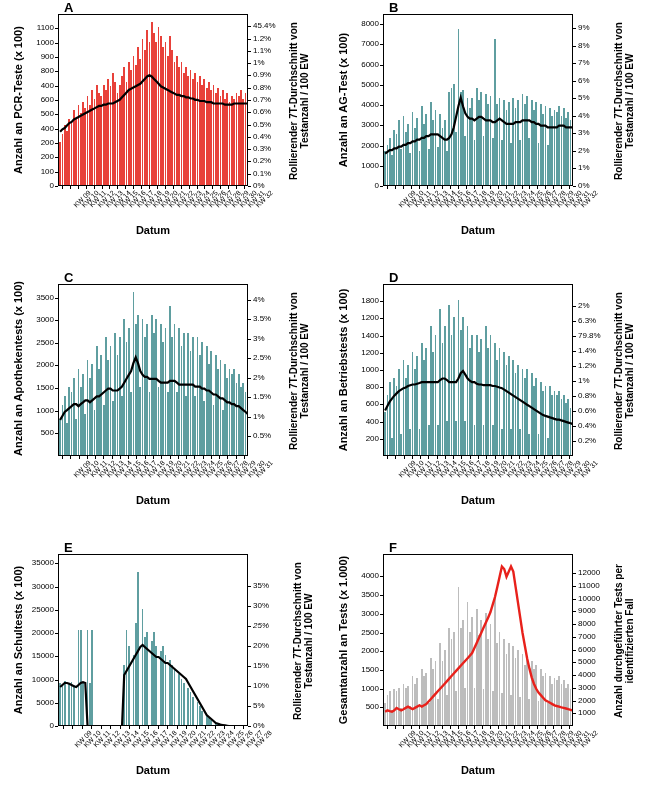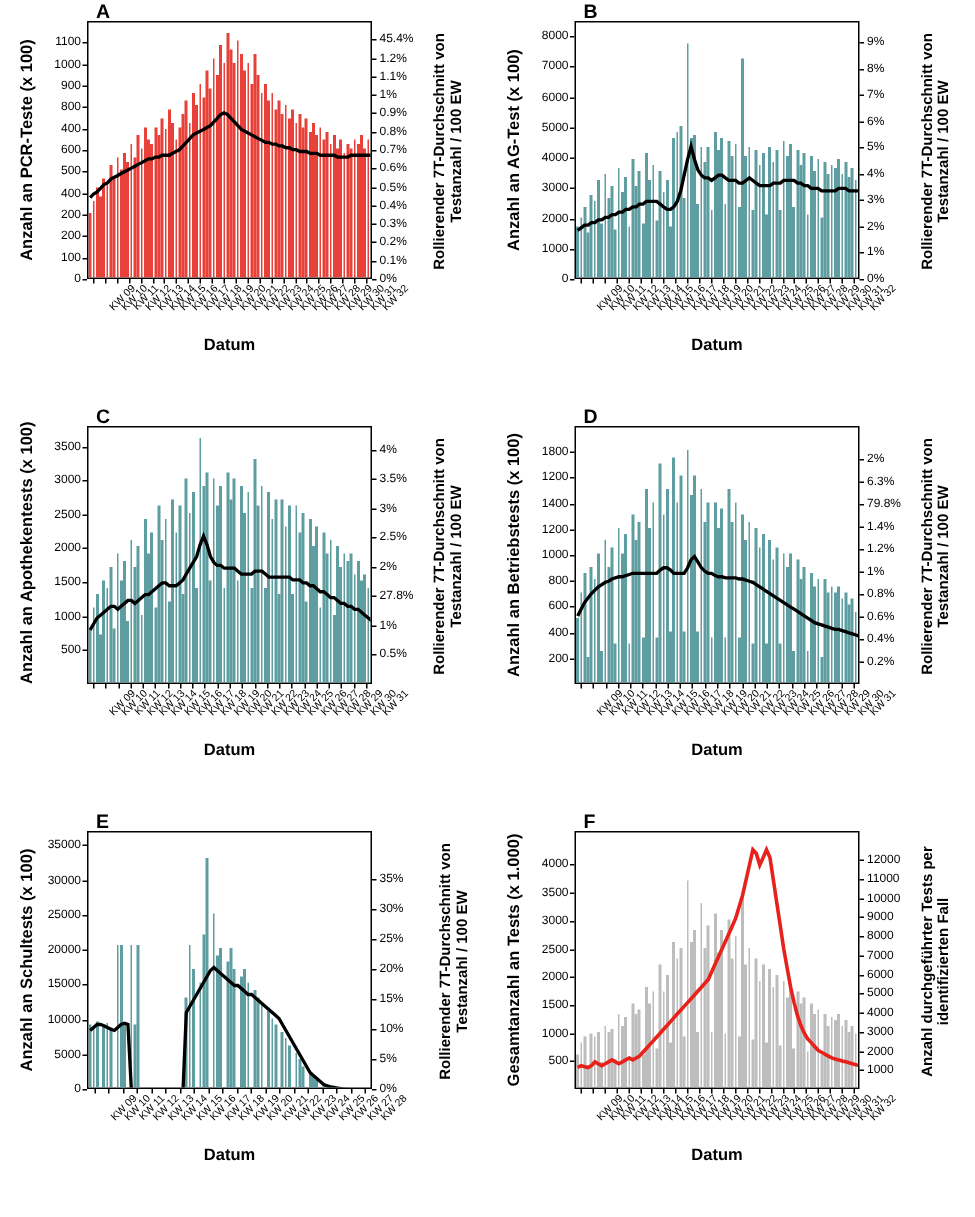--- a/index.html
+++ b/index.html
@@ -505,21 +505,21 @@
       <div class="tick left" style="left: 24px; top: 67.8421px; width: 30px;">2500</div>
       <div class="tickmark" style="left: 55px; top: 72.8421px; width: 3px; height: 1px;"></div>
       <div class="tick left" style="left: 24px; top: 45.2105px; width: 30px;">3000</div>
       <div class="tickmark" style="left: 55px; top: 50.2105px; width: 3px; height: 1px;"></div>
       <div class="tick left" style="left: 24px; top: 22.5789px; width: 30px;">3500</div>
       <div class="tickmark" style="left: 55px; top: 27.5789px; width: 3px; height: 1px;"></div>
       <div class="tick right" style="left: 253px; top: 161.455px;">0.5%</div>
       <div class="tickmark" style="left: 248px; top: 166.455px; width: 3px; height: 1px;"></div>
       <div class="tick right" style="left: 253px; top: 141.909px;">1%</div>
       <div class="tickmark" style="left: 248px; top: 146.909px; width: 3px; height: 1px;"></div>
-      <div class="tick right" style="left: 253px; top: 122.364px;">27.8%</div>
+      <div class="tick right" style="left: 253px; top: 122.364px;">1.5%</div>
       <div class="tickmark" style="left: 248px; top: 127.364px; width: 3px; height: 1px;"></div>
       <div class="tick right" style="left: 253px; top: 102.818px;">2%</div>
       <div class="tickmark" style="left: 248px; top: 107.818px; width: 3px; height: 1px;"></div>
       <div class="tick right" style="left: 253px; top: 83.2727px;">2.5%</div>
       <div class="tickmark" style="left: 248px; top: 88.2727px; width: 3px; height: 1px;"></div>
       <div class="tick right" style="left: 253px; top: 63.7273px;">3%</div>
       <div class="tickmark" style="left: 248px; top: 68.7273px; width: 3px; height: 1px;"></div>
       <div class="tick right" style="left: 253px; top: 44.1818px;">3.5%</div>
       <div class="tickmark" style="left: 248px; top: 49.1818px; width: 3px; height: 1px;"></div>
       <div class="tick right" style="left: 253px; top: 24.6364px;">4%</div>
@@ -865,21 +865,21 @@
       <div class="tick right" style="left: 253px; top: 181px;">0%</div>
       <div class="tickmark" style="left: 248px; top: 186px; width: 3px; height: 1px;"></div>
       <div class="tick right" style="left: 253px; top: 161px;">5%</div>
       <div class="tickmark" style="left: 248px; top: 166px; width: 3px; height: 1px;"></div>
       <div class="tick right" style="left: 253px; top: 141px;">10%</div>
       <div class="tickmark" style="left: 248px; top: 146px; width: 3px; height: 1px;"></div>
       <div class="tick right" style="left: 253px; top: 121px;">15%</div>
       <div class="tickmark" style="left: 248px; top: 126px; width: 3px; height: 1px;"></div>
       <div class="tick right" style="left: 253px; top: 101px;">20%</div>
       <div class="tickmark" style="left: 248px; top: 106px; width: 3px; height: 1px;"></div>
-      <div class="tick right" style="left: 253px; top: 81px;">25%</div>
+      <div class="tick right" style="left: 253px; top: 81px; font-style: italic;">25%</div>
       <div class="tickmark" style="left: 248px; top: 86px; width: 3px; height: 1px;"></div>
       <div class="tick right" style="left: 253px; top: 61px;">30%</div>
       <div class="tickmark" style="left: 248px; top: 66px; width: 3px; height: 1px;"></div>
       <div class="tick right" style="left: 253px; top: 41px;">35%</div>
       <div class="tickmark" style="left: 248px; top: 46px; width: 3px; height: 1px;"></div>
       <div class="xtick" style="left: 66.75px; top: 189px;">KW 09</div>
       <div class="tickmark" style="left: 62.75px; top: 186px; width: 1px; height: 3px;"></div>
       <div class="xtick" style="left: 76.25px; top: 189px;">KW 10</div>
       <div class="tickmark" style="left: 72.25px; top: 186px; width: 1px; height: 3px;"></div>
       <div class="xtick" style="left: 85.75px; top: 189px;">KW 11</div>

